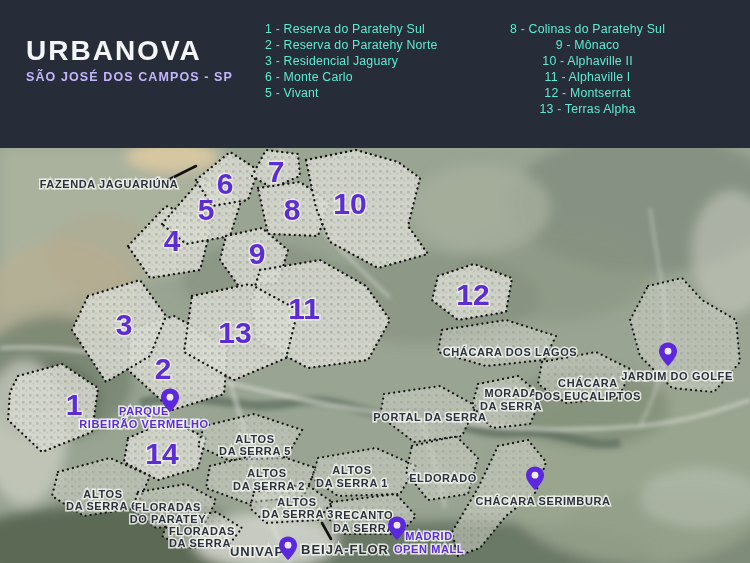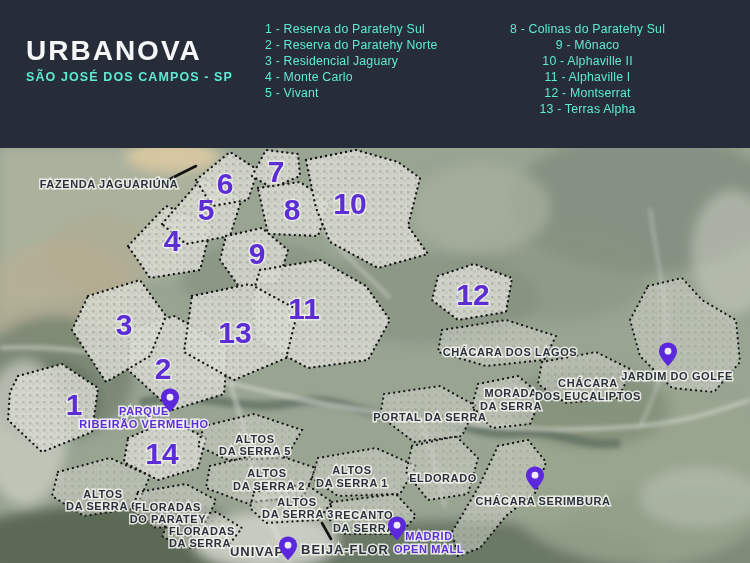--- a/index.html
+++ b/index.html
@@ -2,21 +2,21 @@
 <html><head>
 <meta charset="utf-8">
 <style>
   html,body{margin:0;padding:0;background:#1b1f27;}
   #stage{position:relative;width:750px;height:563px;overflow:hidden;
          font-family:"Liberation Sans",sans-serif;background:#99a493;}
   
   .header{position:absolute;left:0;top:0;width:750px;height:148px;background:#272d38;z-index:5;}
   .title-block{position:absolute;left:26px;top:13px;color:#f5f6f8;margin-top:24px;}
   .app-title{font-size:28px;font-weight:bold;letter-spacing:2px;line-height:1;margin:0;}
-  .app-subtitle{font-size:12.5px;font-weight:bold;letter-spacing:1.1px;margin-top:5px;color:#5eead4;}
+  .app-subtitle{font-size:12.5px;font-weight:bold;letter-spacing:1.1px;margin-top:5px;color:#c4b5fd;}
   .legend-col{position:absolute;top:22px;margin:0;padding:0;list-style:none;}
   .legend-col.c1{left:265px;}
   .legend-col.c2{left:510px;text-align:center;}
   .legend-col li{font-size:12.3px;line-height:15.9px;color:#5eead4;letter-spacing:.2px;white-space:nowrap;}
   
   .map-wrap{position:absolute;left:0;top:148px;width:750px;height:415px;}
   svg{display:block;}
   .zone{fill:url(#urb);fill-opacity:.88;stroke:#161616;stroke-width:2.3;stroke-linecap:round;stroke-dasharray:0.1 5;}
   .zone2{fill:url(#urb);fill-opacity:.5;stroke:#161616;stroke-width:2.2;stroke-linecap:round;stroke-dasharray:0.1 5;}
   text{font-family:"Liberation Sans",sans-serif;}
@@ -36,21 +36,21 @@
 
   <div class="header">
     <div class="title-block">
       <div class="app-title">URBANOVA</div>
       <div class="app-subtitle">SÃO JOSÉ DOS CAMPOS - SP</div>
     </div>
     <ul class="legend-col c1">
       <li>1 - Reserva do Paratehy Sul</li>
       <li>2 - Reserva do Paratehy Norte</li>
       <li>3 - Residencial Jaguary</li>
-      <li>4 - Monte Carlo</li>
+      <li>6 - Monte Carlo</li>
       <li>5 - Vivant</li>
     </ul>
     <ul class="legend-col c2">
       <li>8 - Colinas do Paratehy Sul</li>
       <li>9 - Mônaco</li>
       <li>10 - Alphaville II</li>
       <li>11 - Alphaville I</li>
       <li>12 - Montserrat</li>
       <li>13 - Terras Alpha</li>
     </ul>

